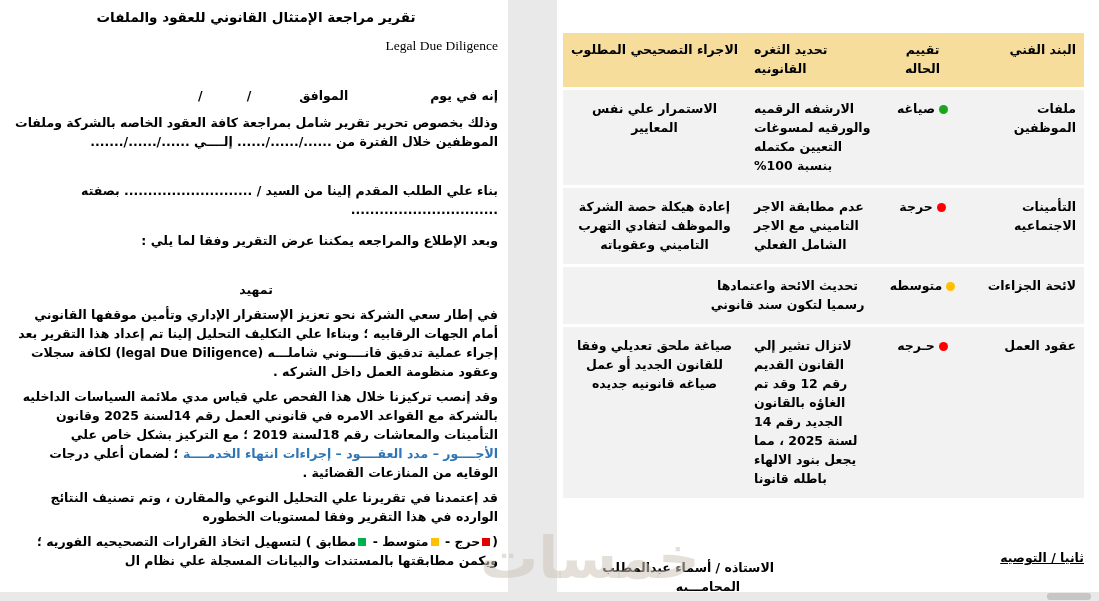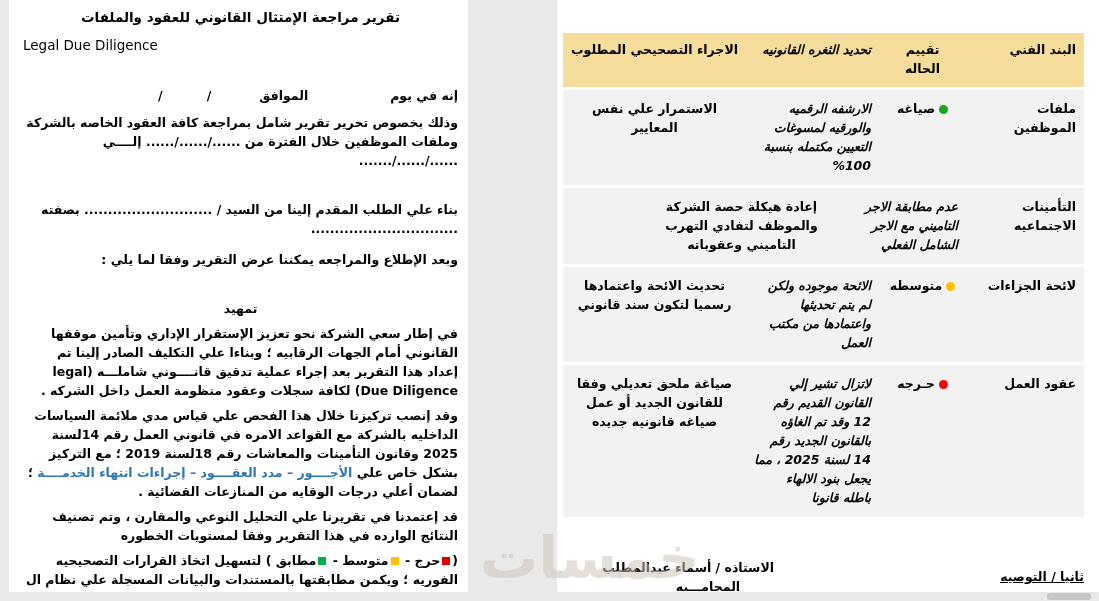--- a/index.html
+++ b/index.html
@@ -1,43 +1,43 @@
 <!DOCTYPE html>
 <html lang="ar"><head>
 <meta charset="utf-8">
 <style>
   html,body{margin:0;padding:0;background:#e9e9e9;}
   .canvas{position:relative;width:1099px;height:601px;background:#e9e9e9;overflow:hidden;
           font-family:"DejaVu Sans","Liberation Sans",sans-serif;}
   .page{position:absolute;top:0;background:#ffffff;height:592px;z-index:1;}
-  .page-left{left:9px;width:459px;}
+  .page-left{left:0;width:508px;}
   .page-right{left:557px;width:542px;}
   .doc{direction:rtl;color:#000;font-weight:bold;font-size:12.5px;line-height:19px;}
   .page-left .doc{padding:8px 10px 0 14px;}
   .page-right .doc{padding:33px 15px 0 10px;}
   .center{text-align:center;}
   .title-ar{font-size:13.5px;text-align:center;}
-  .title-en{font-size:13.5px;font-weight:normal;text-align:left;margin-top:9px;}
+  .title-en{font-size:13.5px;font-weight:normal;text-align:right;margin-top:9px;font-family:Liberation Serif, serif;}
   .dateline{display:flex;direction:rtl;align-items:center;margin-top:31px;padding-left:30px;}
   .sp1{width:82px;} .sp2{width:48px;} .sp3{width:44px;}
   .para{text-align:right;}
   .mt8{margin-top:8px;} .mt12{margin-top:12px;} .mt30{margin-top:30px;}
   .mt6{margin-top:6px;} .mt50{margin-top:50px;}
   .uline{text-decoration:underline;}
   .blue1{color:#2e75b6;}
   .sq{display:inline-block;width:8px;height:8px;margin:0 2px;vertical-align:baseline;}
   
   .rtable{direction:rtl;width:521px;background:#ffffff;}
   .thead{display:flex;background:#f6dd9b;padding:5px 0 7px 0;}
   .trow{display:flex;background:#f2f2f2;margin-top:3px;}
   .cell{box-sizing:border-box;padding:9px 8px 10px 8px;}
   .hcell{box-sizing:border-box;padding:2px 8px;}
   .c1{width:118px;text-align:right;}
   .c2{width:87px;text-align:center;}
-  .c3{width:133px;text-align:right;font-style:italic;}
+  .c3{width:133px;text-align:left;}
   .c4{width:183px;text-align:center;}
   .dot{display:inline-block;width:9px;height:9px;border-radius:50%;margin-left:4px;vertical-align:middle;}
   .signature{position:absolute;left:85px;top:558px;width:132px;text-align:center;
              direction:rtl;font-weight:bold;font-size:12.5px;line-height:19px;}
   .sig-name{white-space:nowrap;margin-left:24px;}
   .watermark{position:absolute;left:480px;top:524px;z-index:3;font-size:58px;font-weight:bold;
              color:rgba(205,198,185,0.55);letter-spacing:2px;pointer-events:none;}
   .bottombar{position:absolute;left:0;top:592px;width:1099px;height:9px;background:#e9e9e9;z-index:2;}
   .hthumb{position:absolute;left:1047px;top:593px;width:44px;height:7px;background:#c6c6c6;
           border-radius:3px;z-index:4;}
@@ -60,21 +60,21 @@
         <span>/</span>
         <span class="sp3"></span>
         <span>/</span>
       </div>
 
       <div class="para mt8">وذلك بخصوص تحرير تقرير شامل بمراجعة كافة العقود الخاصه بالشركة وملفات الموظفين خلال الفترة من ....../....../...... إلــــي ....../....../.......</div>
       <div class="para mt30">بناء علي الطلب المقدم إلينا من السيد / ........................... بصفته ...............................</div>
       <div class="para mt12">وبعد الإطلاع والمراجعه  يمكننا عرض التقرير  وفقا لما يلي :</div>
 
       <div class="center mt30">تمهيد</div>
-      <div class="para mt6">في إطار سعي الشركة نحو تعزيز الإستقرار الإداري  وتأمين موقفها القانوني أمام الجهات الرقابيه ؛ وبناءا علي التكليف الصادر إلينا تم إعداد هذا التقرير بعد إجراء عملية تدقيق قانــــوني شاملـــه (legal Due Diligence) لكافة سجلات وعقود منظومة العمل داخل الشركه .</div>
+      <div class="para mt6">في إطار سعي الشركة نحو تعزيز الإستقرار الإداري  وتأمين موقفها القانوني أمام الجهات الرقابيه ؛ وبناءا علي التكليف التحليل إلينا تم إعداد هذا التقرير بعد إجراء عملية تدقيق قانــــوني شاملـــه (legal Due Diligence) لكافة سجلات وعقود منظومة العمل داخل الشركه .</div>
 
       <div class="para mt6"><span>وقد إنصب تركيزنا خلال هذا الفحص علي قياس مدي ملائمة السياسات الداخليه بالشركة مع القواعد الامره في قانوني العمل رقم 14لسنة 2025 وقانون التأمينات والمعاشات رقم 18لسنة 2019 ؛ مع التركيز بشكل خاص علي </span><span class="blue1">الأجــــور – مدد العقــــود – إجراءات انتهاء الخدمــــة</span><span> ؛ لضمان أعلي درجات الوقايه من المنازعات القضائية .</span></div>
 
       <div class="para mt6">قد إعتمدنا في تقريرنا علي التحليل النوعي والمقارن ، وتم تصنيف النتائج الوارده في هذا التقرير وفقا لمستويات الخطوره</div>
 
       <div class="para mt6">
         <span>(</span><span class="sq" style="background: rgb(224, 0, 0);"></span><span>حرج</span><span>  - </span><span class="sq" style="background: rgb(255, 192, 0);"></span><span>متوسط</span><span> - </span><span class="sq" style="background: rgb(0, 176, 80);"></span><span>مطابق</span><span> ) لتسهيل اتخاذ القرارات التصحيحيه الفوريه ؛ ويكمن مطابقتها بالمستندات والبيانات المسجلة علي نظام ال </span>
       </div>
 
     </div>
@@ -92,28 +92,28 @@
         <div id="tbody">
   <div class="trow">
     <div class="c1 cell"><span>ملفات الموظفين</span></div>
     <div class="c2 cell"><span class="dot" style="background: rgb(28, 164, 28);"></span><span>صياغه</span></div>
     <div class="c3 cell"><span>الارشفه الرقميه والورقيه لمسوغات التعيين مكتمله بنسبة 100%</span></div>
     <div class="c4 cell"><span>الاستمرار علي نفس المعايير</span></div>
   </div>
 
   <div class="trow">
     <div class="c1 cell"><span>التأمينات الاجتماعيه</span></div>
+    <div class="c2 cell"><span class="dot" style="background: rgb(255, 0, 0);"></span><span>حرجة</span></div>
     <div class="c3 cell"><span>عدم مطابقة الاجر التاميني مع الاجر الشامل الفعلي</span></div>
     <div class="c4 cell"><span>إعادة هيكلة حصة الشركة والموظف لتفادي التهرب التاميني  وعقوباته</span></div>
   </div>
 
   <div class="trow">
     <div class="c1 cell"><span>لائحة الجزاءات</span></div>
     <div class="c2 cell"><span class="dot" style="background: rgb(255, 192, 0);"></span><span>متوسطه</span></div>
-    <div class="c3 cell"><span>الائحة موجوده ولكن لم يتم تحديثها واعتمادها من مكتب العمل</span></div>
     <div class="c4 cell"><span>تحديث الائحة واعتمادها رسميا لتكون سند قانوني</span></div>
   </div>
 
   <div class="trow">
     <div class="c1 cell"><span>عقود العمل</span></div>
     <div class="c2 cell"><span class="dot" style="background: rgb(255, 0, 0);"></span><span>حـرجه</span></div>
     <div class="c3 cell"><span>لاتزال تشير إلي القانون القديم رقم 12 وقد تم الغاؤه بالقانون الجديد رقم 14 لسنة 2025 ، مما يجعل بنود الالهاء باطله قانونا</span></div>
     <div class="c4 cell"><span>صياغة ملحق تعديلي وفقا للقانون الجديد أو عمل صياغه قانونيه جديده</span></div>
   </div>
 </div>

